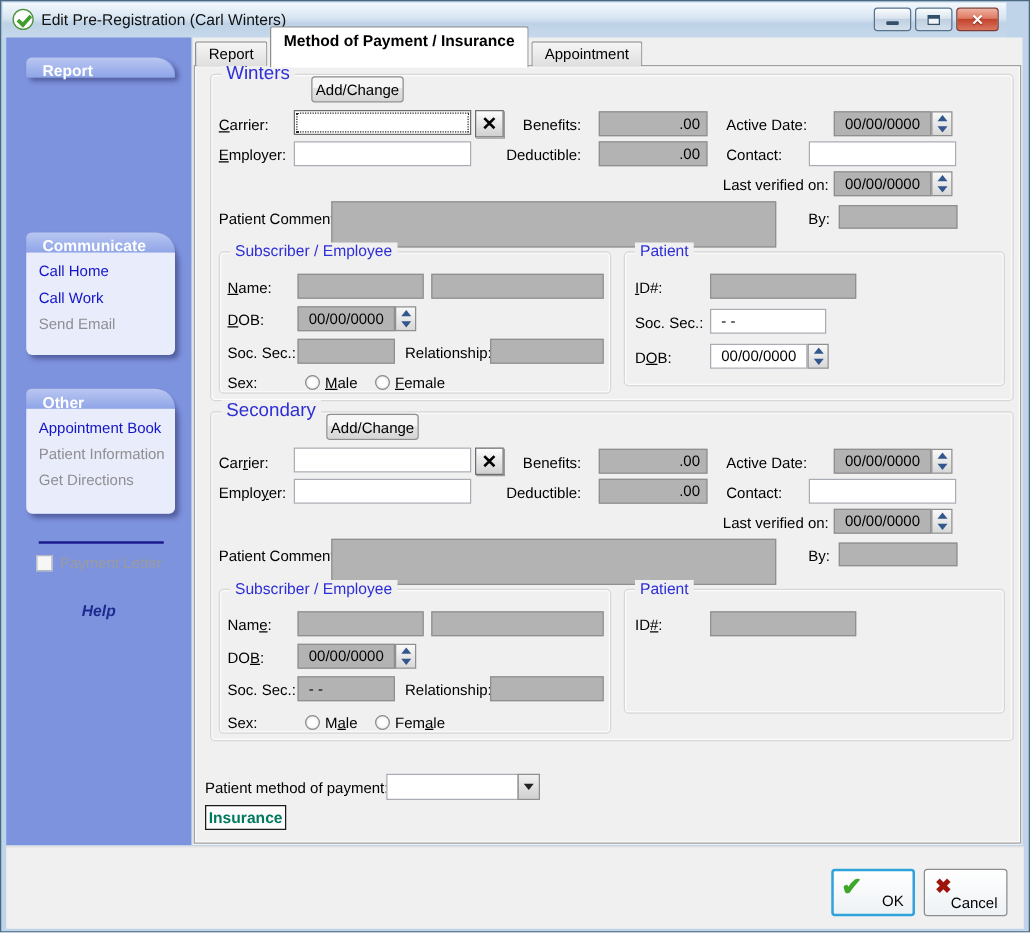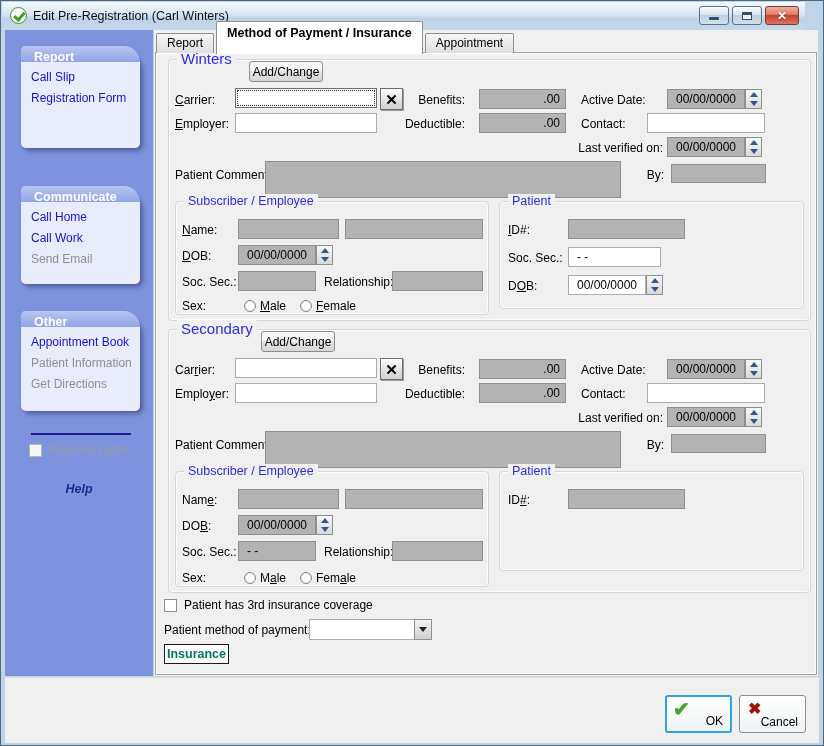--- a/index.html
+++ b/index.html
@@ -146,24 +146,20 @@
       <div class="wbtn close">
         <span class="glyph-close">✕</span>
       </div>
     </div>
   </div>
 
   <div class="sidebar">
 
     <div class="side-panel" style="top:16px;">
       <div class="ph">Report</div>
-      <div class="pb" style="height:86px;">
-        <button class="slink">Call Slip</button>
-        <button class="slink">Registration Form</button>
-      </div>
     </div>
 
     <div class="side-panel" style="top:281px;">
       <div class="ph">Other</div>
       <div class="pb" style="height:84px;">
         <button class="slink">Appointment Book</button>
         <button class="slink disabled">Patient Information</button>
         <button class="slink disabled">Get Directions</button>
       </div>
     </div>
@@ -369,24 +365,20 @@
           <div class="lbl" style="left:140px;top:99px;">Fem<span style="text-decoration: underline;">a</span>le</div>
         </div>
 
         <div class="grp" style="left:330px;top:141px;width:305px;height:100px;">
           <div class="legend legend-sm">Patient</div>
           <div class="lbl" style="left:8px;top:21px;">ID<span style="text-decoration: underline;">#</span>:</div>
           <div class="fgray" style="left:68px;top:17px;width:117px;"></div>
         </div>
       </div>
 
-      <div style="position:absolute;left:8px;top:545px;display:flex;align-items:center;">
-        <span class="cb"></span>
-        <span class="lbl" style="position:static;margin-left:7px;">Patient has 3rd insurance coverage</span>
-      </div>
 
       <div class="lbl" style="left:8px;top:570px;">Patient method of payment:</div>
       <div class="combo" style="left:153px;top:566px;">
         <input class="cval" value="" style="">
         <div class="cbtn">
           <span class="tri-combo"></span>
         </div>
       </div>
 
       <button class="cc-btn" style="left:8px;top:591px;width:65px;height:20px;">Insurance</button>

